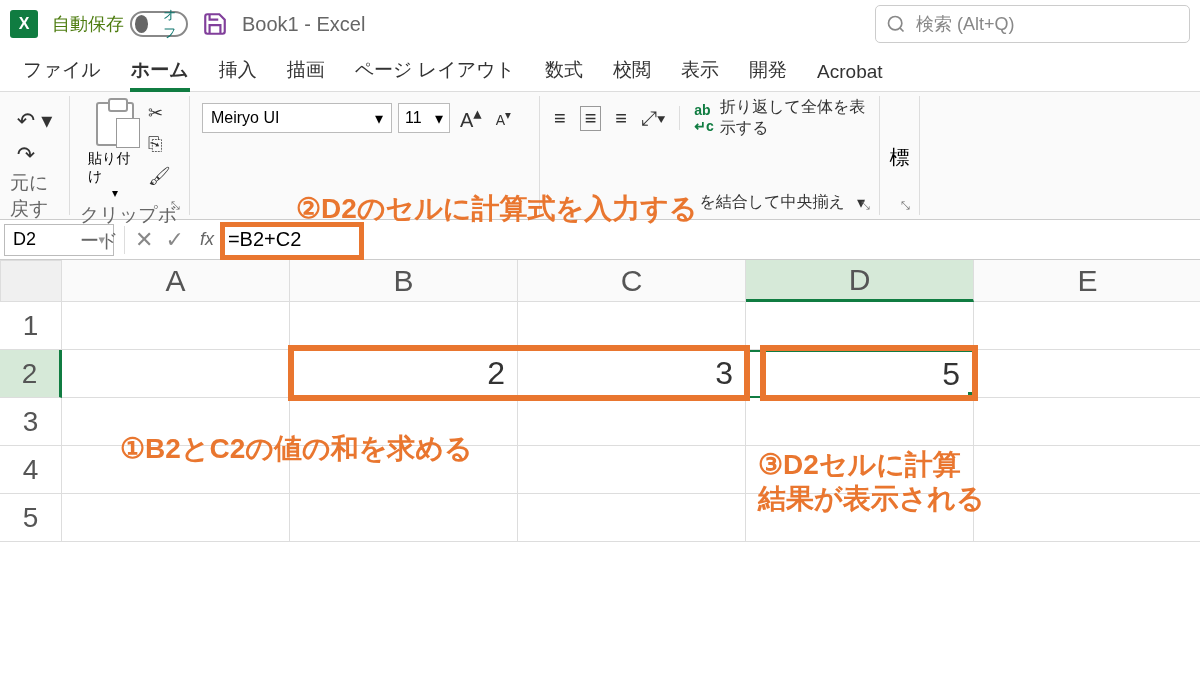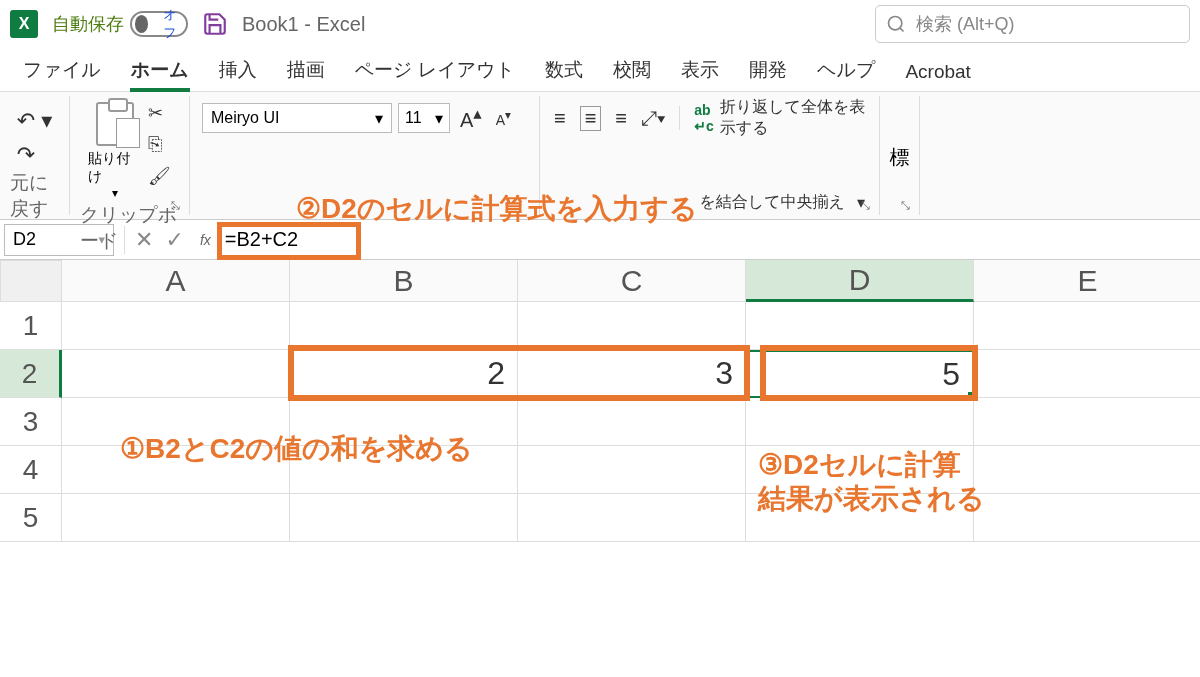--- a/index.html
+++ b/index.html
@@ -5,21 +5,21 @@
 * { box-sizing: border-box; margin: 0; padding: 0; }
 body { font-family: "Yu Gothic UI", "Meiryo UI", sans-serif; background: #fff; width: 1200px; height: 677px; overflow: hidden; position: relative; }
 
 
 .title-bar { display: flex; align-items: center; height: 48px; padding: 0 10px; background: #fff; }
 .excel-icon { width: 28px; height: 28px; background: #107c41; display: flex; align-items: center; justify-content: center; border-radius: 3px; margin-right: 14px; }
 .excel-icon span { color: #fff; font-weight: bold; font-size: 16px; }
 .autosave-label { font-size: 18px; color: #4d7c0f; margin-right: 6px; }
 .autosave-toggle { display: inline-flex; align-items: center; width: 58px; height: 26px; background: #fff; border: 2px solid #888; border-radius: 13px; padding: 0 3px; margin-right: 14px; }
 .autosave-toggle .knob { width: 18px; height: 18px; background: #666; border-radius: 50%; }
-.autosave-toggle .offtext { font-size: 13px; margin-left: 15px; color: #1d4ed8; }
+.autosave-toggle .offtext { font-size: 13px; margin-left: 15px; color: #0f766e; }
 .save-icon { width: 26px; height: 26px; color: #813f9b; margin-right: 14px; }
 .doc-title { font-size: 20px; color: #666; }
 .title-spacer { flex: 1; }
 .search-bar { width: 315px; height: 38px; border: 1px solid #ccc; border-radius: 5px; display: flex; align-items: center; padding: 0 10px; color: #888; font-size: 18px; }
 .search-icon { width: 20px; height: 20px; margin-right: 10px; }
 
 
 .ribbon-tabs { display: flex; align-items: flex-end; height: 44px; padding: 0 8px; background: #fff; font-size: 19px; border-bottom: 1px solid #ddd; }
 .tab { padding: 6px 15px 8px; color: #333; cursor: pointer; }
 .tab.active { font-weight: bold; position: relative; }
@@ -59,21 +59,21 @@
 .ab-icon { color: #107c41; font-weight: bold; font-size: 14px; }
 .merge-btn { font-size: 16px; color: #333; text-align: right; padding-right: 4px; margin-top: 50px; width: 100%; display: flex; justify-content: flex-end; align-items: center; gap: 12px; }
 
 .style-group { width: 40px; align-items: center; justify-content: center; font-size: 20px; }
 
 
 .formula-bar { display: flex; align-items: center; height: 40px; border-bottom: 1px solid #ccc; background: #fff; }
 .name-box { width: 110px; height: 32px; border: 1px solid #bbb; margin: 0 6px 0 4px; display: flex; align-items: center; justify-content: space-between; padding: 0 8px; font-size: 18px; }
 .f-sep { width: 1px; height: 28px; background: #ddd; margin: 0 4px; }
 .cancel-btn, .enter-btn { font-size: 22px; color: #888; padding: 0 6px; }
-.fx { font-style: italic; font-size: 14px; color: #666; padding: 0 10px; }
+.fx { font-style: italic; font-size: 18px; color: #666; padding: 0 10px; }
 .formula-input { flex: 1; font-size: 20px; padding: 0 4px; position: relative; }
 .formula-highlight { position: absolute; left: -4px; top: -6px; width: 144px; height: 38px; border: 5px solid #e9762f; pointer-events: none; }
 
 
 .sheet { position: relative; display: flex; }
 .row-header { height: 48px; border: 1px solid #ddd; border-top: none; border-left: none; display: flex; align-items: center; justify-content: center; font-size: 28px; color: #555; background: #fff; }
 .col-headers { display: flex; }
 .col-header { width: 228px; height: 42px; border: 1px solid #ddd; border-top: none; border-left: none; display: flex; align-items: center; justify-content: center; font-size: 30px; color: #555; background: #fafafa; }
 .col-header.sel { background: #d6e9d8; border-bottom: 3px solid #107c41; }
 .grid { position: relative; }
@@ -119,21 +119,20 @@
 <div class="ribbon-tabs">
   <div class="tab">ファイル</div>
   <div class="tab active">ホーム</div>
   <div class="tab">挿入</div>
   <div class="tab">描画</div>
   <div class="tab">ページ レイアウト</div>
   <div class="tab">数式</div>
   <div class="tab">校閲</div>
   <div class="tab">表示</div>
   <div class="tab">開発</div>
-  <div class="tab">ヘルプ</div>
   <div class="tab">Acrobat</div>
 </div>
 
 <div class="ribbon">
   <div class="ribbon-group undo-redo">
     <div class="btns">
       <div>↶ ▾</div>
       <div>↷</div>
     </div>
     <div class="group-label">元に戻す</div>

